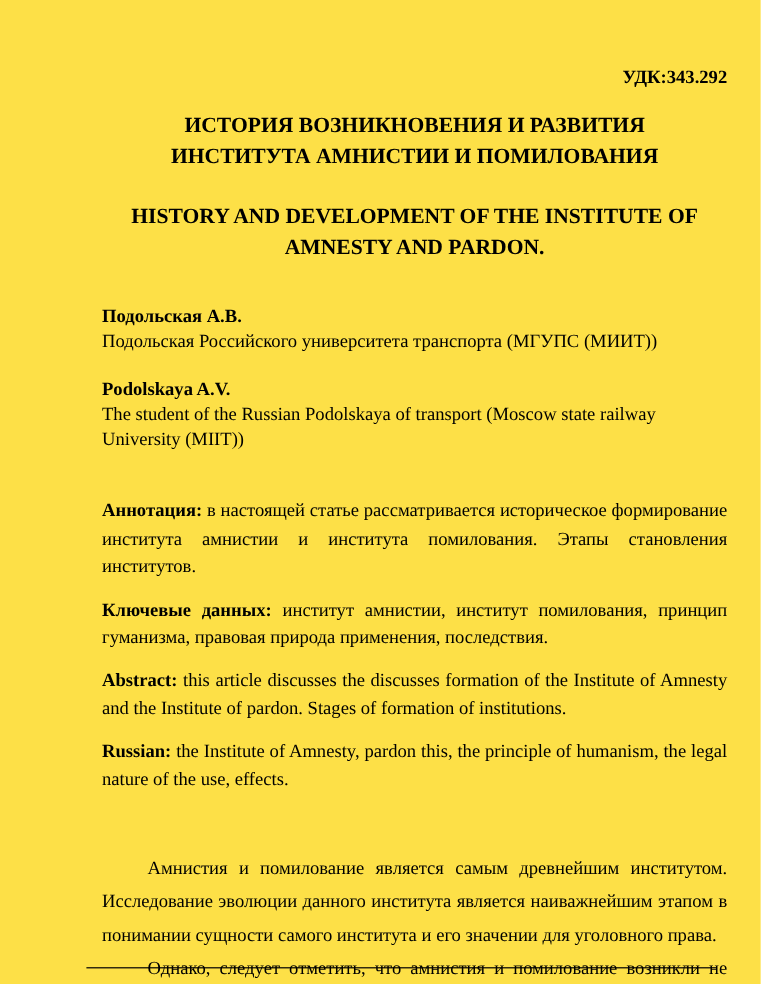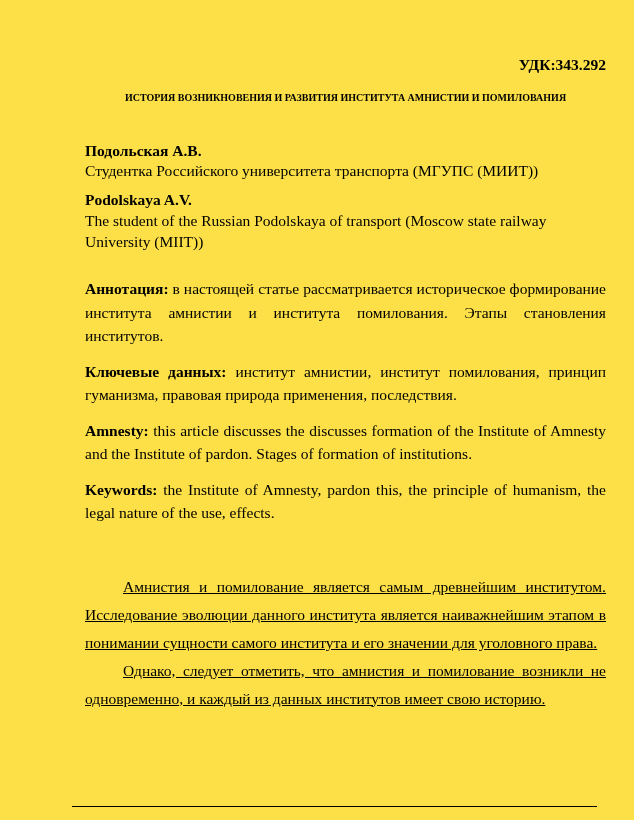--- a/index.html
+++ b/index.html
@@ -20,53 +20,52 @@
     overflow: hidden;
   }
   .udc {
     text-align: right;
     font-weight: bold;
     margin: 0 0 16px 0;
   }
   .title-ru, .title-en {
     text-align: center;
     font-weight: bold;
-    font-size: 10px;
+    font-size: 18px;
     line-height: 1.45;
     margin: 17px;
   }
   .title-en { margin-top: 24px; }
   .author-block { margin-top: 35px; }
   .author-name {
     font-weight: bold;
     margin: 0;
     line-height: 1.35;
   }
   .author-aff {
     margin: 0;
     line-height: 1.35;
   }
-  .author-block.second { margin-top: 8px; }
+  .author-block.second { margin-top: 19px; }
   .meta {
-    margin-top: 24px;
+    margin-top: 36px;
   }
   .meta p {
     margin: 0 0 12px 0;
     line-height: 1.52;
     text-align: justify;
   }
   .body-text {
     margin-top: 48px;
   }
   .body-text p {
     margin: 0;
     line-height: 1.8;
     text-align: justify;
     text-indent: 38px;
-    text-decoration: underline;
   }
   .footer {
     position: absolute;
     left: 72px;
     right: 37px;
     top: 770px;
     border-top: 1.5px solid #000000;
     padding-top: 11px;
     display: flex;
     justify-content: space-between;
@@ -78,36 +77,37 @@
 </style>
 </head>
 <body>
 
 <div class="page">
 
   <p class="udc">УДК:343.292</p>
 
   <h1 class="title-ru">ИСТОРИЯ ВОЗНИКНОВЕНИЯ И РАЗВИТИЯ ИНСТИТУТА АМНИСТИИ И ПОМИЛОВАНИЯ</h1>
 
+  <h2 class="title-en">HISTORY AND DEVELOPMENT OF THE INSTITUTE OF AMNESTY AND PARDON.</h2>
 
   <div class="author-block">
     <p class="author-name">Подольская А.В.</p>
-    <p class="author-aff">Студентка Российского университета транспорта (МГУПС (МИИТ))</p>
+    <p class="author-aff">Подольская Российского университета транспорта (МГУПС (МИИТ))</p>
   </div>
 
   <div class="author-block second">
     <p class="author-name">Podolskaya A.V.</p>
     <p class="author-aff">The student of the Russian Podolskaya of transport (Moscow state railway University (MIIT))</p>
   </div>
 
   <div class="meta">
     <p><b>Аннотация:</b> <span>в настоящей статье рассматривается историческое формирование института амнистии и  института помилования. Этапы становления институтов.</span></p>
     <p><b>Ключевые данных:</b> <span>институт амнистии, институт помилования, принцип гуманизма, правовая природа применения, последствия.</span></p>
-    <p><b>Amnesty:</b> <span>this article discusses the discusses formation of the Institute of Amnesty and the Institute of pardon. Stages of formation of institutions.</span></p>
-    <p><b>Keywords:</b> <span>the Institute of Amnesty, pardon this, the principle of humanism, the legal nature of the use, effects.</span></p>
+    <p><b>Abstract:</b> <span>this article discusses the discusses formation of the Institute of Amnesty and the Institute of pardon. Stages of formation of institutions.</span></p>
+    <p><b>Russian:</b> <span>the Institute of Amnesty, pardon this, the principle of humanism, the legal nature of the use, effects.</span></p>
   </div>
 
   <div class="body-text">
     <p>Амнистия и помилование является самым древнейшим институтом. Исследование эволюции данного института является наиважнейшим этапом в понимании сущности самого института  и его значении для уголовного права.</p>
     <p>Однако, следует отметить, что  амнистия и помилование возникли не одновременно, и каждый из данных  институтов имеет свою историю.</p>
 
   </div>
 
   <div class="footer">
     <span style="color: rgb(255, 0, 0);">ФОРУМ МОЛОДЫХ УЧЕНЫХ №12(28)</span>

